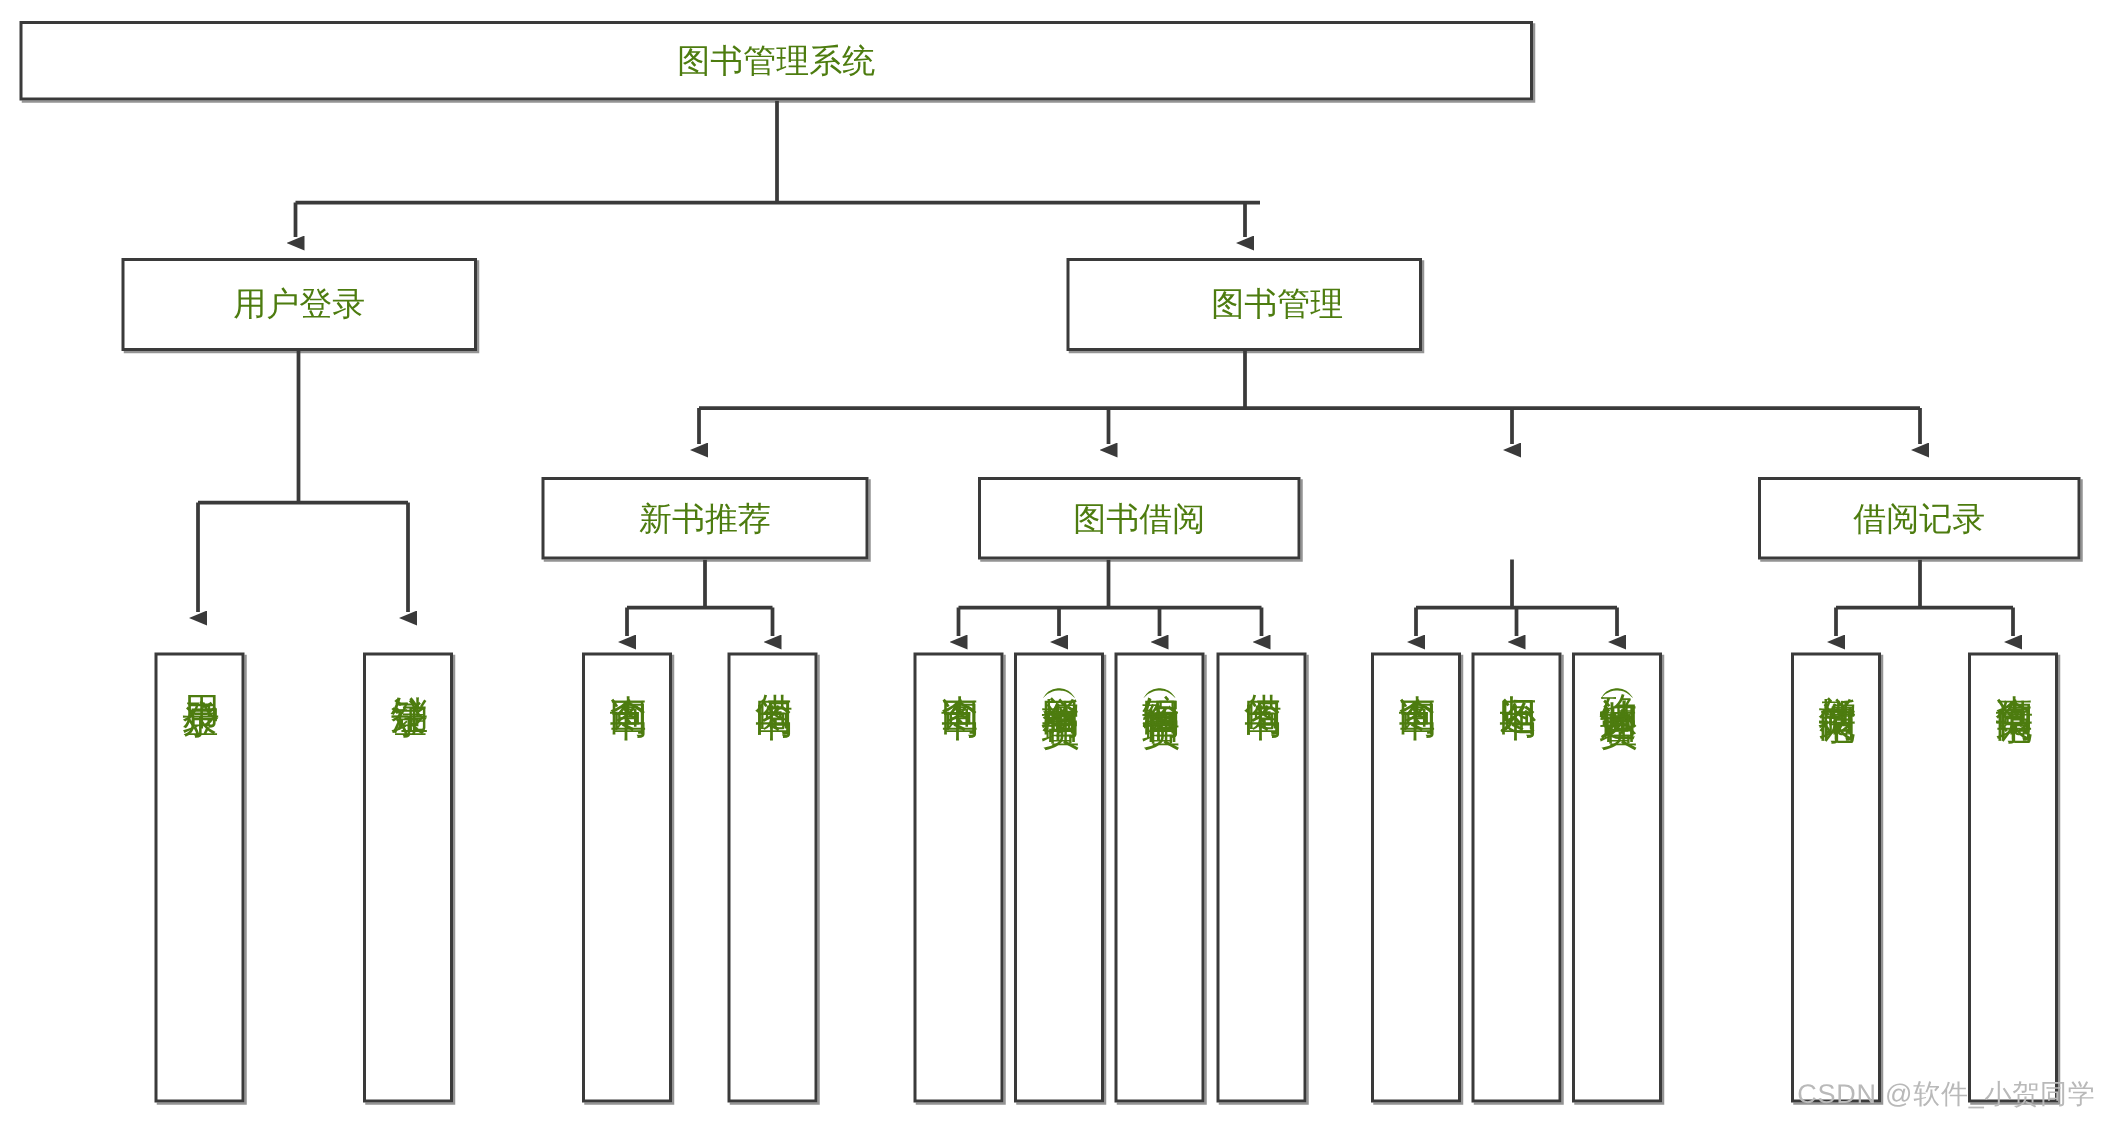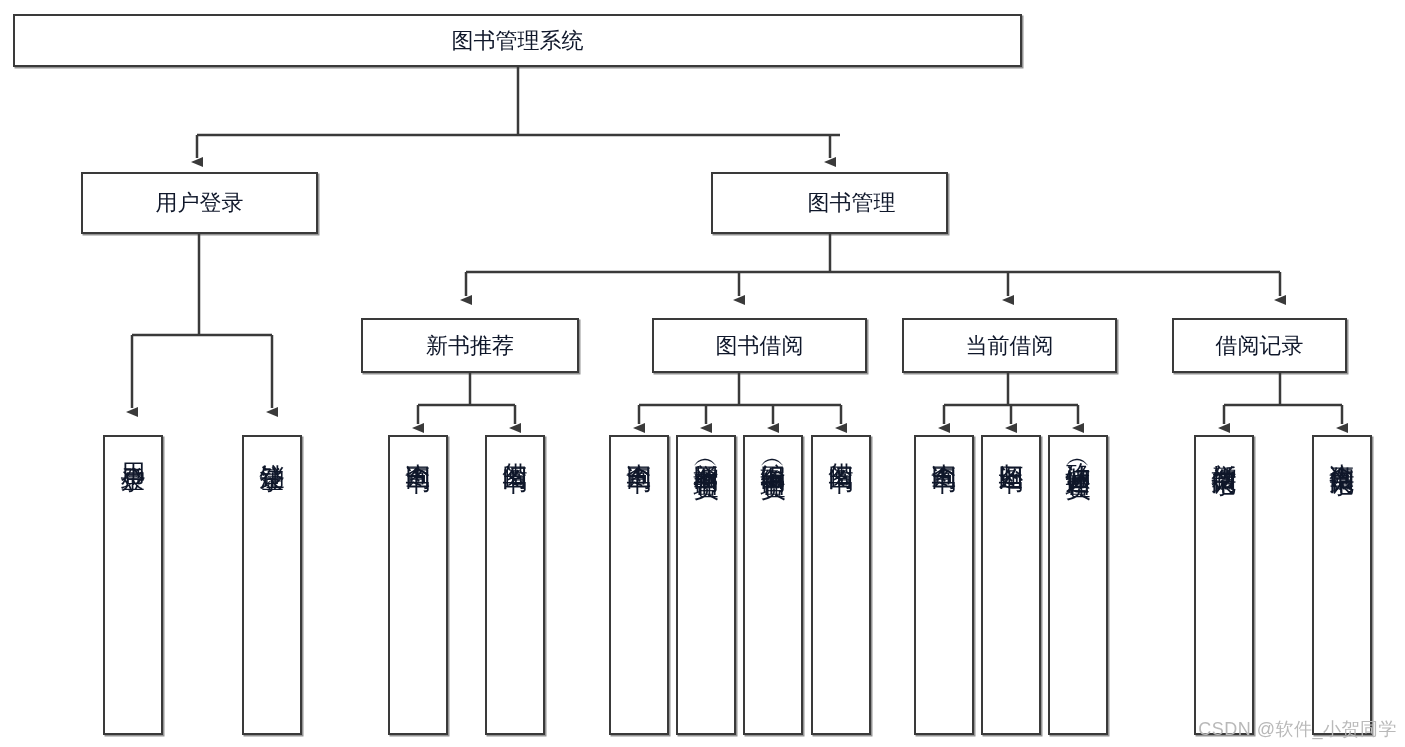--- a/index.html
+++ b/index.html
@@ -29,21 +29,21 @@
     position: absolute;
     box-sizing: border-box;
     border: 2px solid #3a3a3a;
     background: #ffffff;
     display: flex;
     align-items: center;
     justify-content: center;
     box-shadow: 1.5px 1.5px 0 rgba(60,60,60,0.55);
   }
   .node .label {
-    color: #0f172a;
+    color: #4d7c0f;
     text-align: center;
     line-height: 1.18;
     white-space: pre;
   }
   .node.horiz .label {
     font-size: 22px;
   }
   .node.vert {
     align-items: flex-start;
     justify-content: center;
@@ -137,25 +137,22 @@
   </div>
 
   <div class="node horiz" style="left:361px; top:318px; width:218px; height:55px;justify-content:center;">
     <span class="label">新书推荐</span>
   </div>
 
   <div class="node horiz" style="left:652px; top:318px; width:215px; height:55px;">
     <span class="label">图书借阅</span>
   </div>
 
-  <div class="node horiz" style="left:902px; top:318px; width:215px; height:55px;">
-    <span class="label">当前借阅</span>
-  </div>
-
-  <div class="node horiz" style="left:1172px; top:318px; width:175px; height:55px;">
+
+  <div class="node horiz" style="left:1172px; top:318px; width:215px; height:55px;">
     <span class="label">借阅记录</span>
   </div>
 
   <div class="node vert" style="left:103px; top:435px; width:60px; height:300px;">
     <span class="label">用户登录</span>
   </div>
   <div class="node vert" style="left:242px; top:435px; width:60px; height:300px;">
     <span class="label">注销登录</span>
   </div>
 

